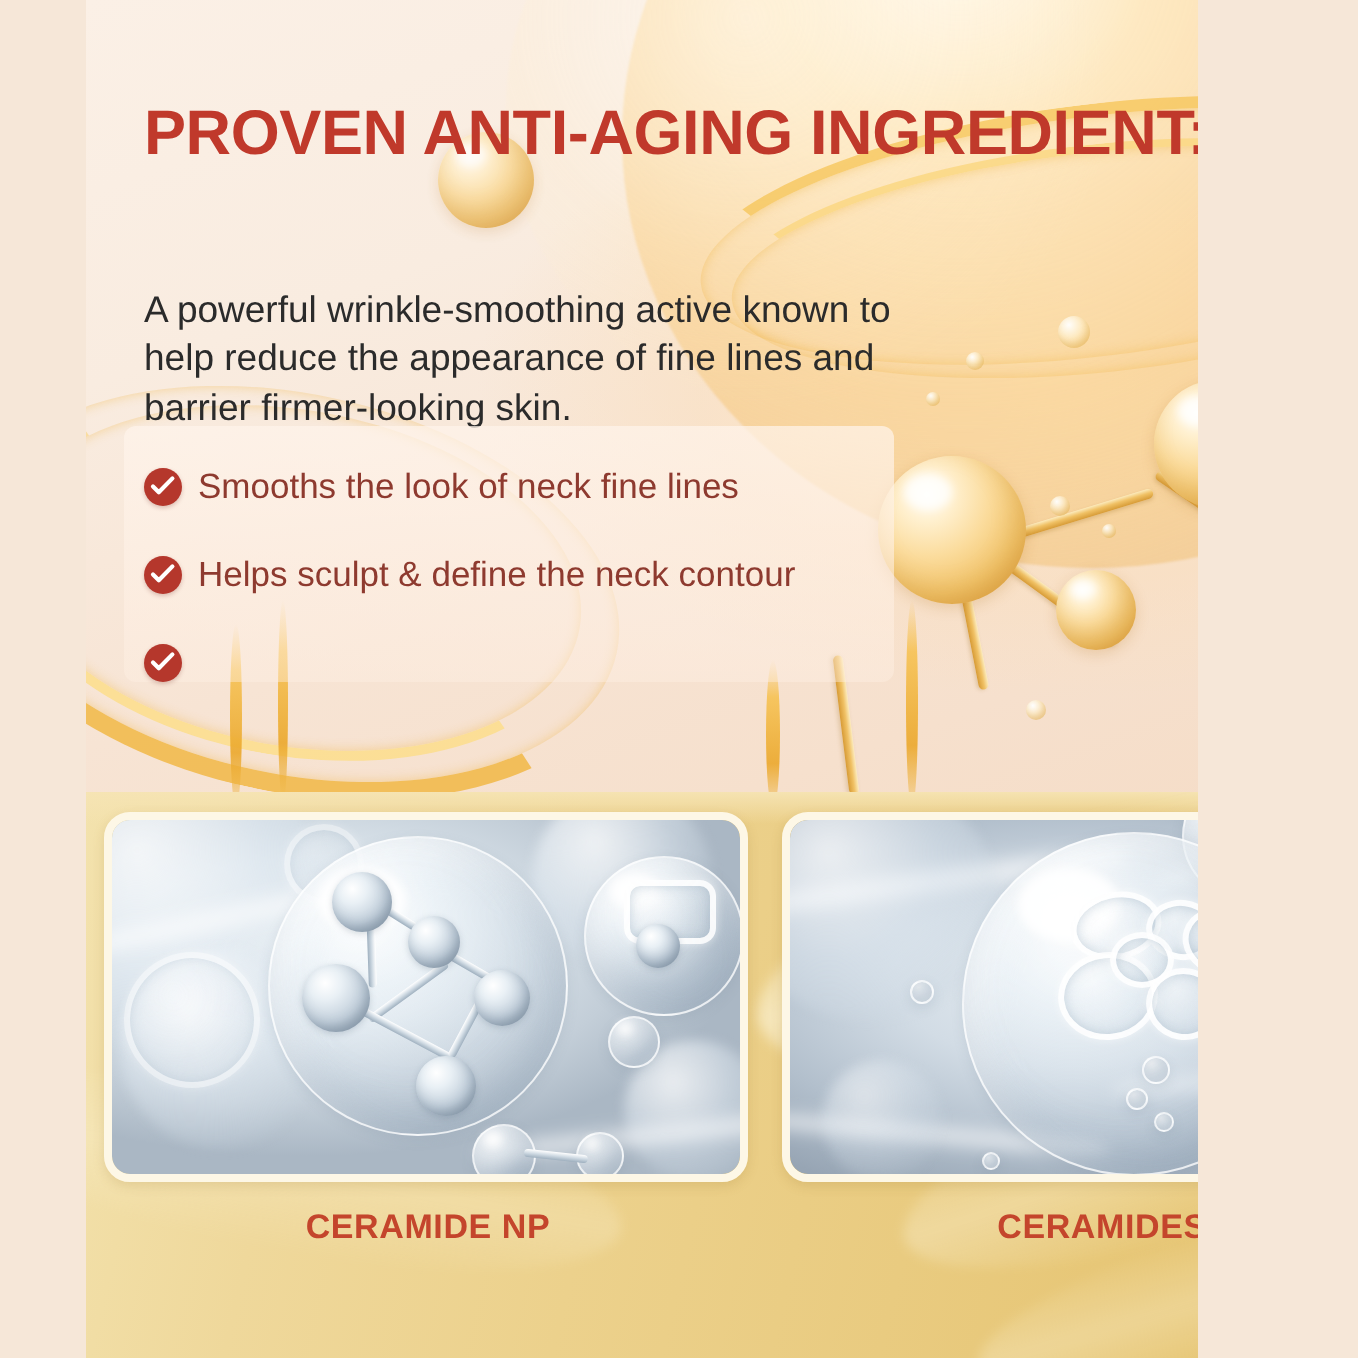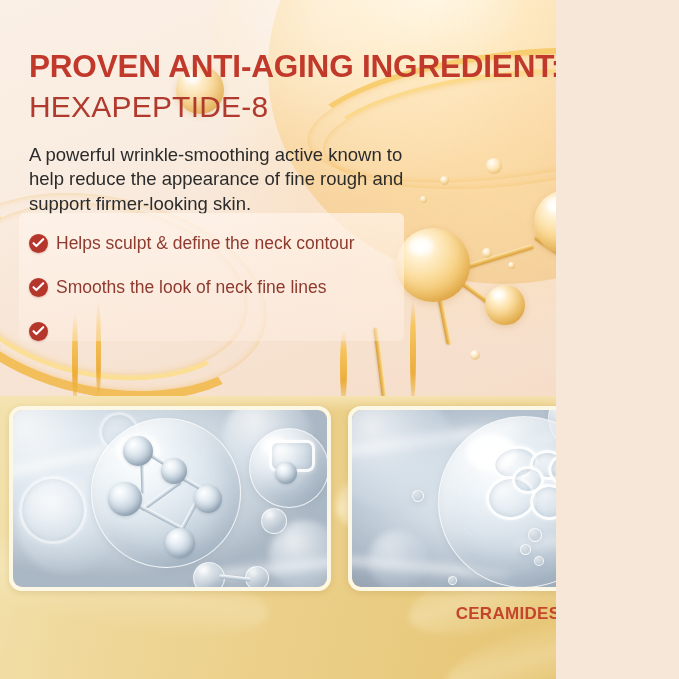--- a/index.html
+++ b/index.html
@@ -2,21 +2,21 @@
 <html><head>
 <meta charset="utf-8">
 <style>
   html,body{margin:0;padding:0;}
   body{
     width:679px;height:679px;overflow:hidden;
     font-family:"Liberation Sans", sans-serif;
     background:#f6e7d8;
   }
   #poster{
-    position:relative;width:556px;height:679px;overflow:hidden;
+    position:relative;width:556px;height:679px;overflow:hidden;margin-left:43px;
   }
 
   
   .top-section{
     position:absolute;left:0;top:0;width:679px;height:398px;overflow:hidden;
     background:
       radial-gradient(ellipse 60% 55% at 72% 48%, rgba(255,236,205,.95) 0%, rgba(250,223,190,.55) 45%, rgba(248,225,205,0) 72%),
       linear-gradient(160deg,#fbf0e6 0%,#f9ece0 30%,#f7e4d4 58%,#f6e0cd 80%,#f5dcc6 100%);
   }
   
@@ -243,43 +243,42 @@
     <div class="drop" style="left:560px;top:368px;width:8px;height:8px;"></div>
     <div class="drop" style="left:612px;top:142px;width:12px;height:12px;"></div>
 
     <div class="strand" style="left:340px;top:330px;width:7px;height:74px;"></div>
     <div class="strand" style="left:410px;top:300px;width:6px;height:104px;"></div>
     <div class="strand" style="left:72px;top:312px;width:6px;height:92px;"></div>
     <div class="strand" style="left:96px;top:300px;width:5px;height:102px;"></div>
     <div class="strand" style="left:636px;top:330px;width:6px;height:74px;"></div>
 
     <h1 class="headline">PROVEN ANTI-AGING INGREDIENT:</h1>
-    <h2 class="subhead">HEXAPEPTIDE-8</h2>
-    <p class="lede">A powerful wrinkle-smoothing active known to help reduce the appearance of fine rough and support firmer-looking skin.</p>
+    <p class="lede">A powerful wrinkle-smoothing active known to help reduce the appearance of fine lines and barrier firmer-looking skin.</p>
 
     <div class="bullet-panel"></div>
 
     <div class="bullets">
+
+      <div class="bullet">
+        <span class="check">
+          <svg width="13" height="12" viewBox="0 0 13 12" aria-hidden="true">
+            <path d="M1.5 6.2 L4.4 9.1 L11.2 2.2" fill="none" stroke="#ffffff" stroke-width="2.1" stroke-linecap="round" stroke-linejoin="round"></path>
+          </svg>
+        </span>
+        <span class="bullet-text">Smooths the look of neck fine lines</span>
+      </div>
 
       <div class="bullet">
         <span class="check">
           <svg width="13" height="12" viewBox="0 0 13 12" aria-hidden="true">
             <path d="M1.5 6.2 L4.4 9.1 L11.2 2.2" fill="none" stroke="#ffffff" stroke-width="2.1" stroke-linecap="round" stroke-linejoin="round"></path>
           </svg>
         </span>
         <span class="bullet-text">Helps sculpt &amp; define the neck contour</span>
-      </div>
-
-      <div class="bullet">
-        <span class="check">
-          <svg width="13" height="12" viewBox="0 0 13 12" aria-hidden="true">
-            <path d="M1.5 6.2 L4.4 9.1 L11.2 2.2" fill="none" stroke="#ffffff" stroke-width="2.1" stroke-linecap="round" stroke-linejoin="round"></path>
-          </svg>
-        </span>
-        <span class="bullet-text">Smooths the look of neck fine lines</span>
       </div>
 
       <div class="bullet">
         <span class="check">
           <svg width="13" height="12" viewBox="0 0 13 12" aria-hidden="true">
             <path d="M1.5 6.2 L4.4 9.1 L11.2 2.2" fill="none" stroke="#ffffff" stroke-width="2.1" stroke-linecap="round" stroke-linejoin="round"></path>
           </svg>
         </span>
       </div>
 
@@ -363,19 +362,20 @@
         <div class="gbubble" style="left:60px;top:80px;width:10px;height:10px;"></div>
         <div class="gbubble" style="left:296px;top:44px;width:9px;height:9px;"></div>
         <div class="gbubble" style="left:286px;top:150px;width:8px;height:8px;"></div>
         <div class="gbubble" style="left:290px;top:164px;width:6px;height:6px;"></div>
         <div class="gbubble" style="left:96px;top:166px;width:7px;height:7px;"></div>
       </div>
     </div>
   </div>
 
   <div class="caption cap-left">
+    <p class="cap-title">CERAMIDE NP</p>
   </div>
 
   <div class="caption cap-right">
     <p class="cap-title">CERAMIDES</p>
   </div>
 
 </div>
 
 </body></html>

